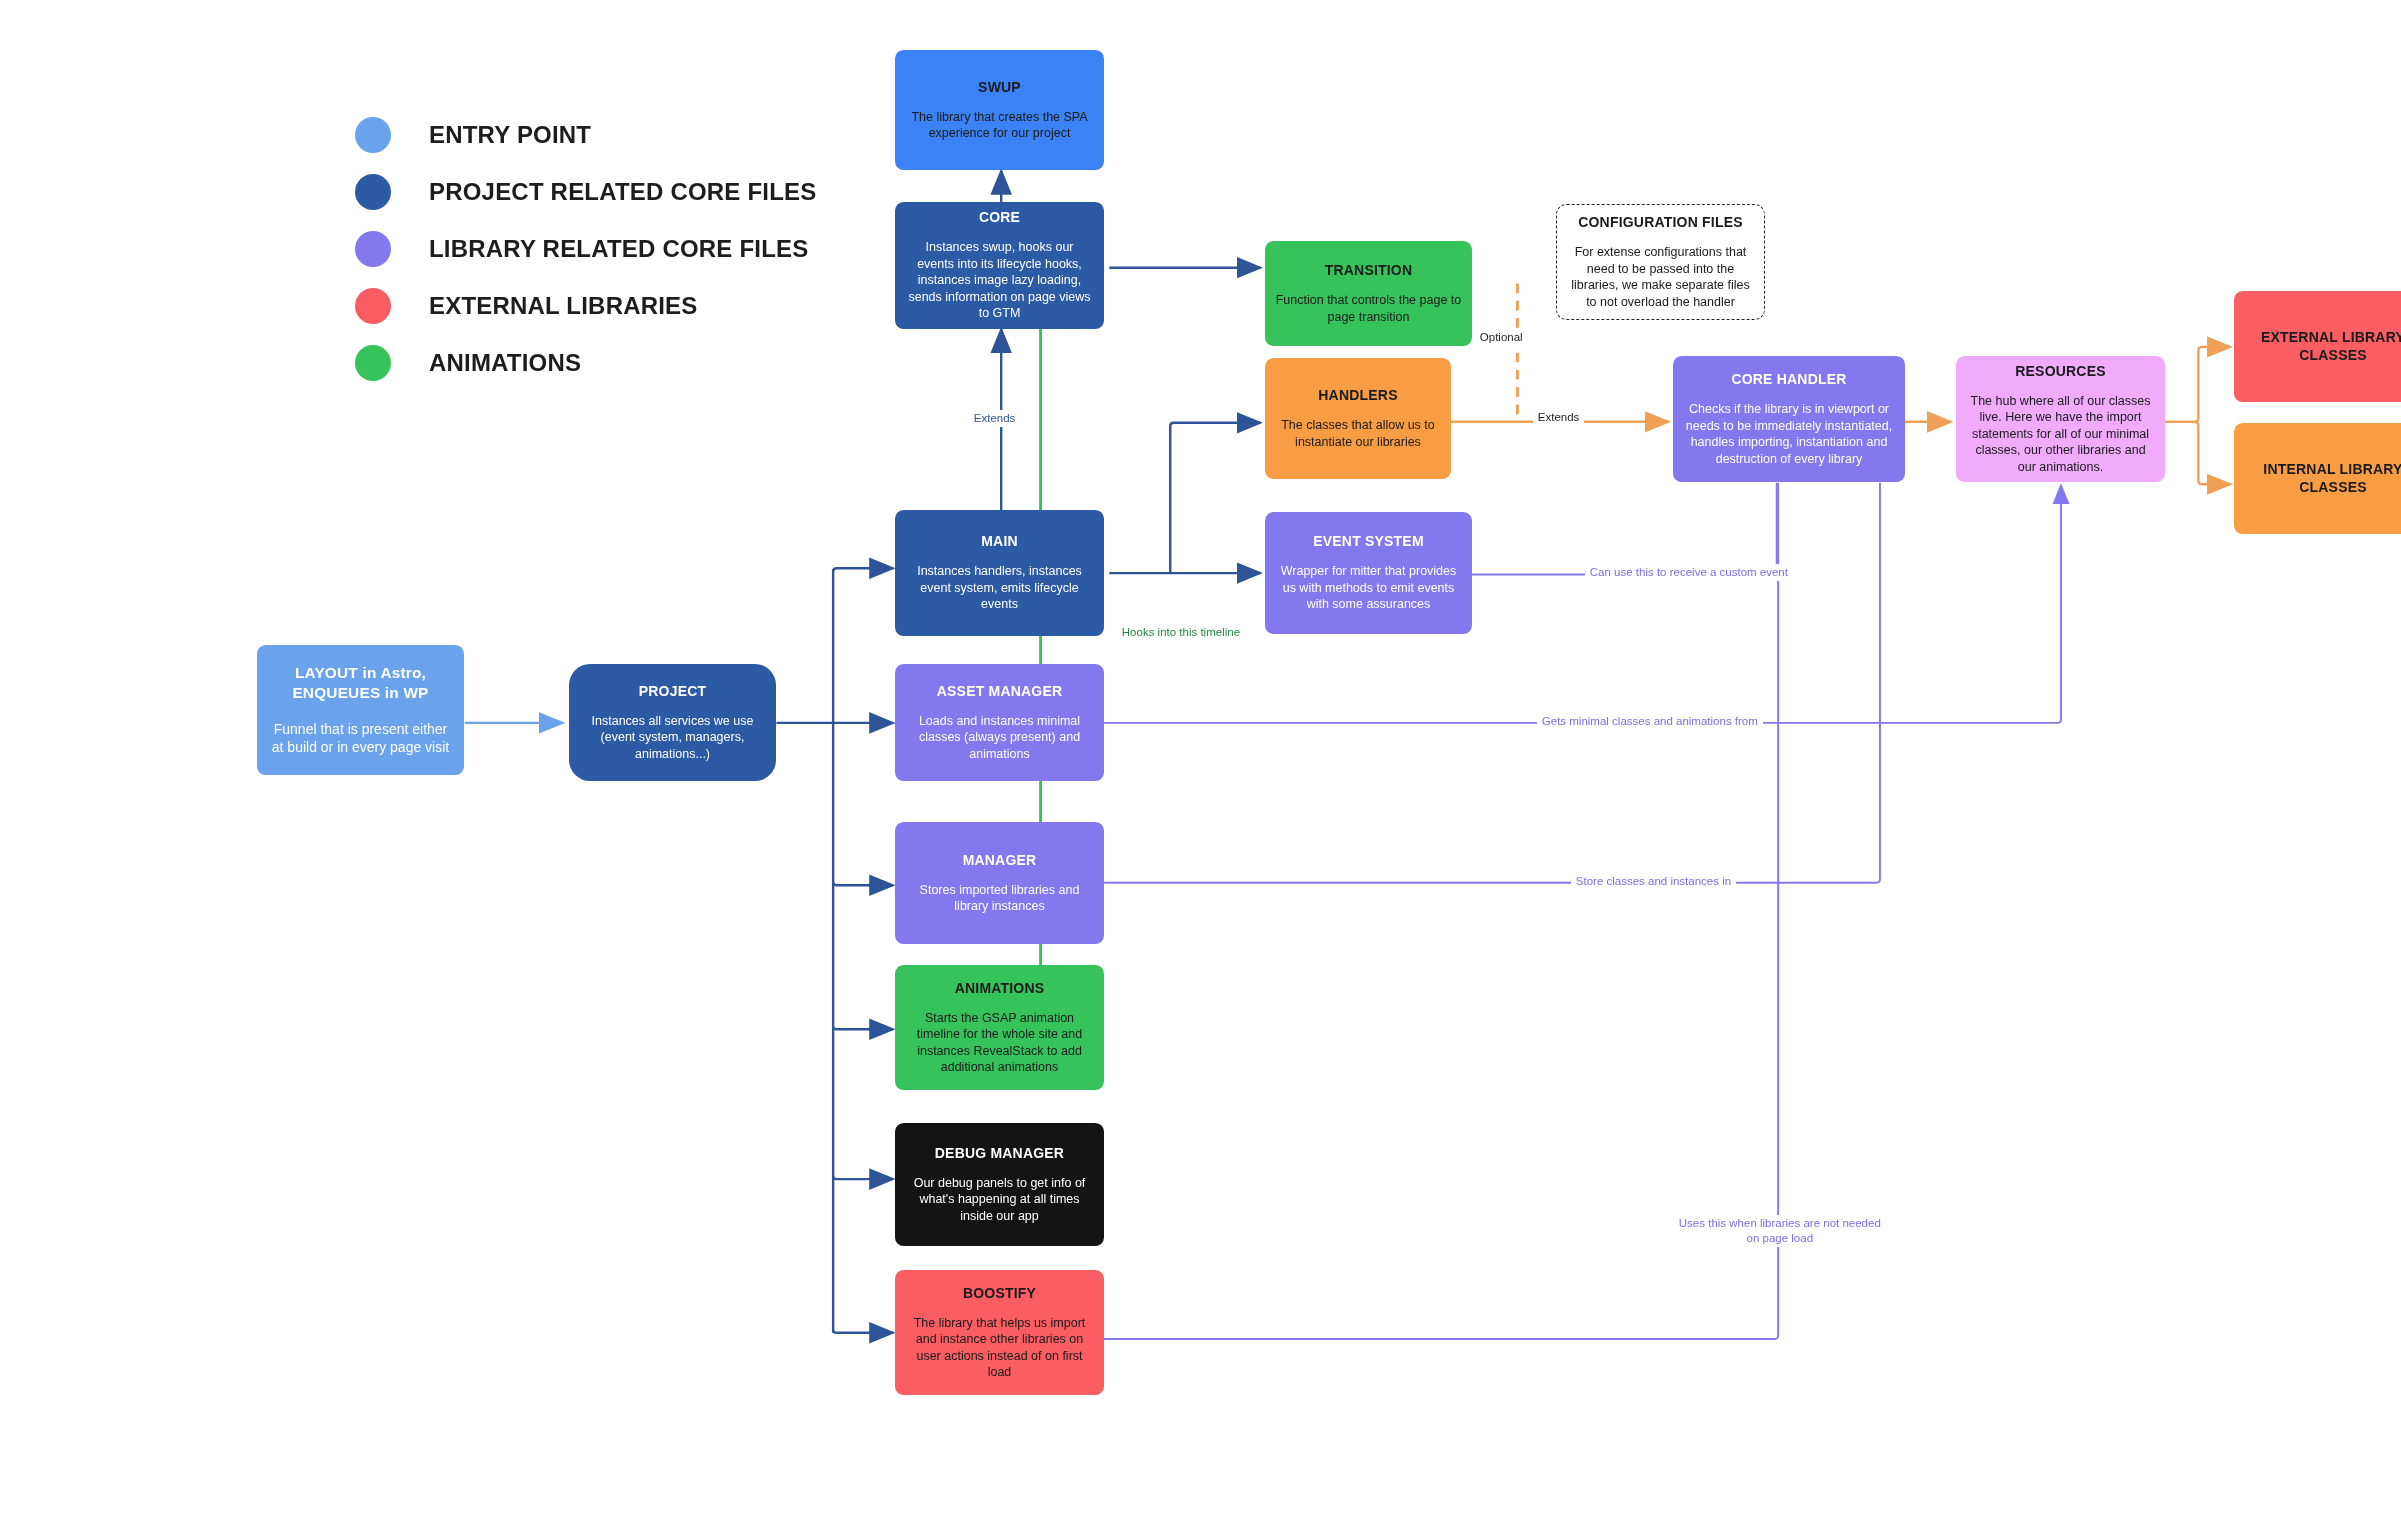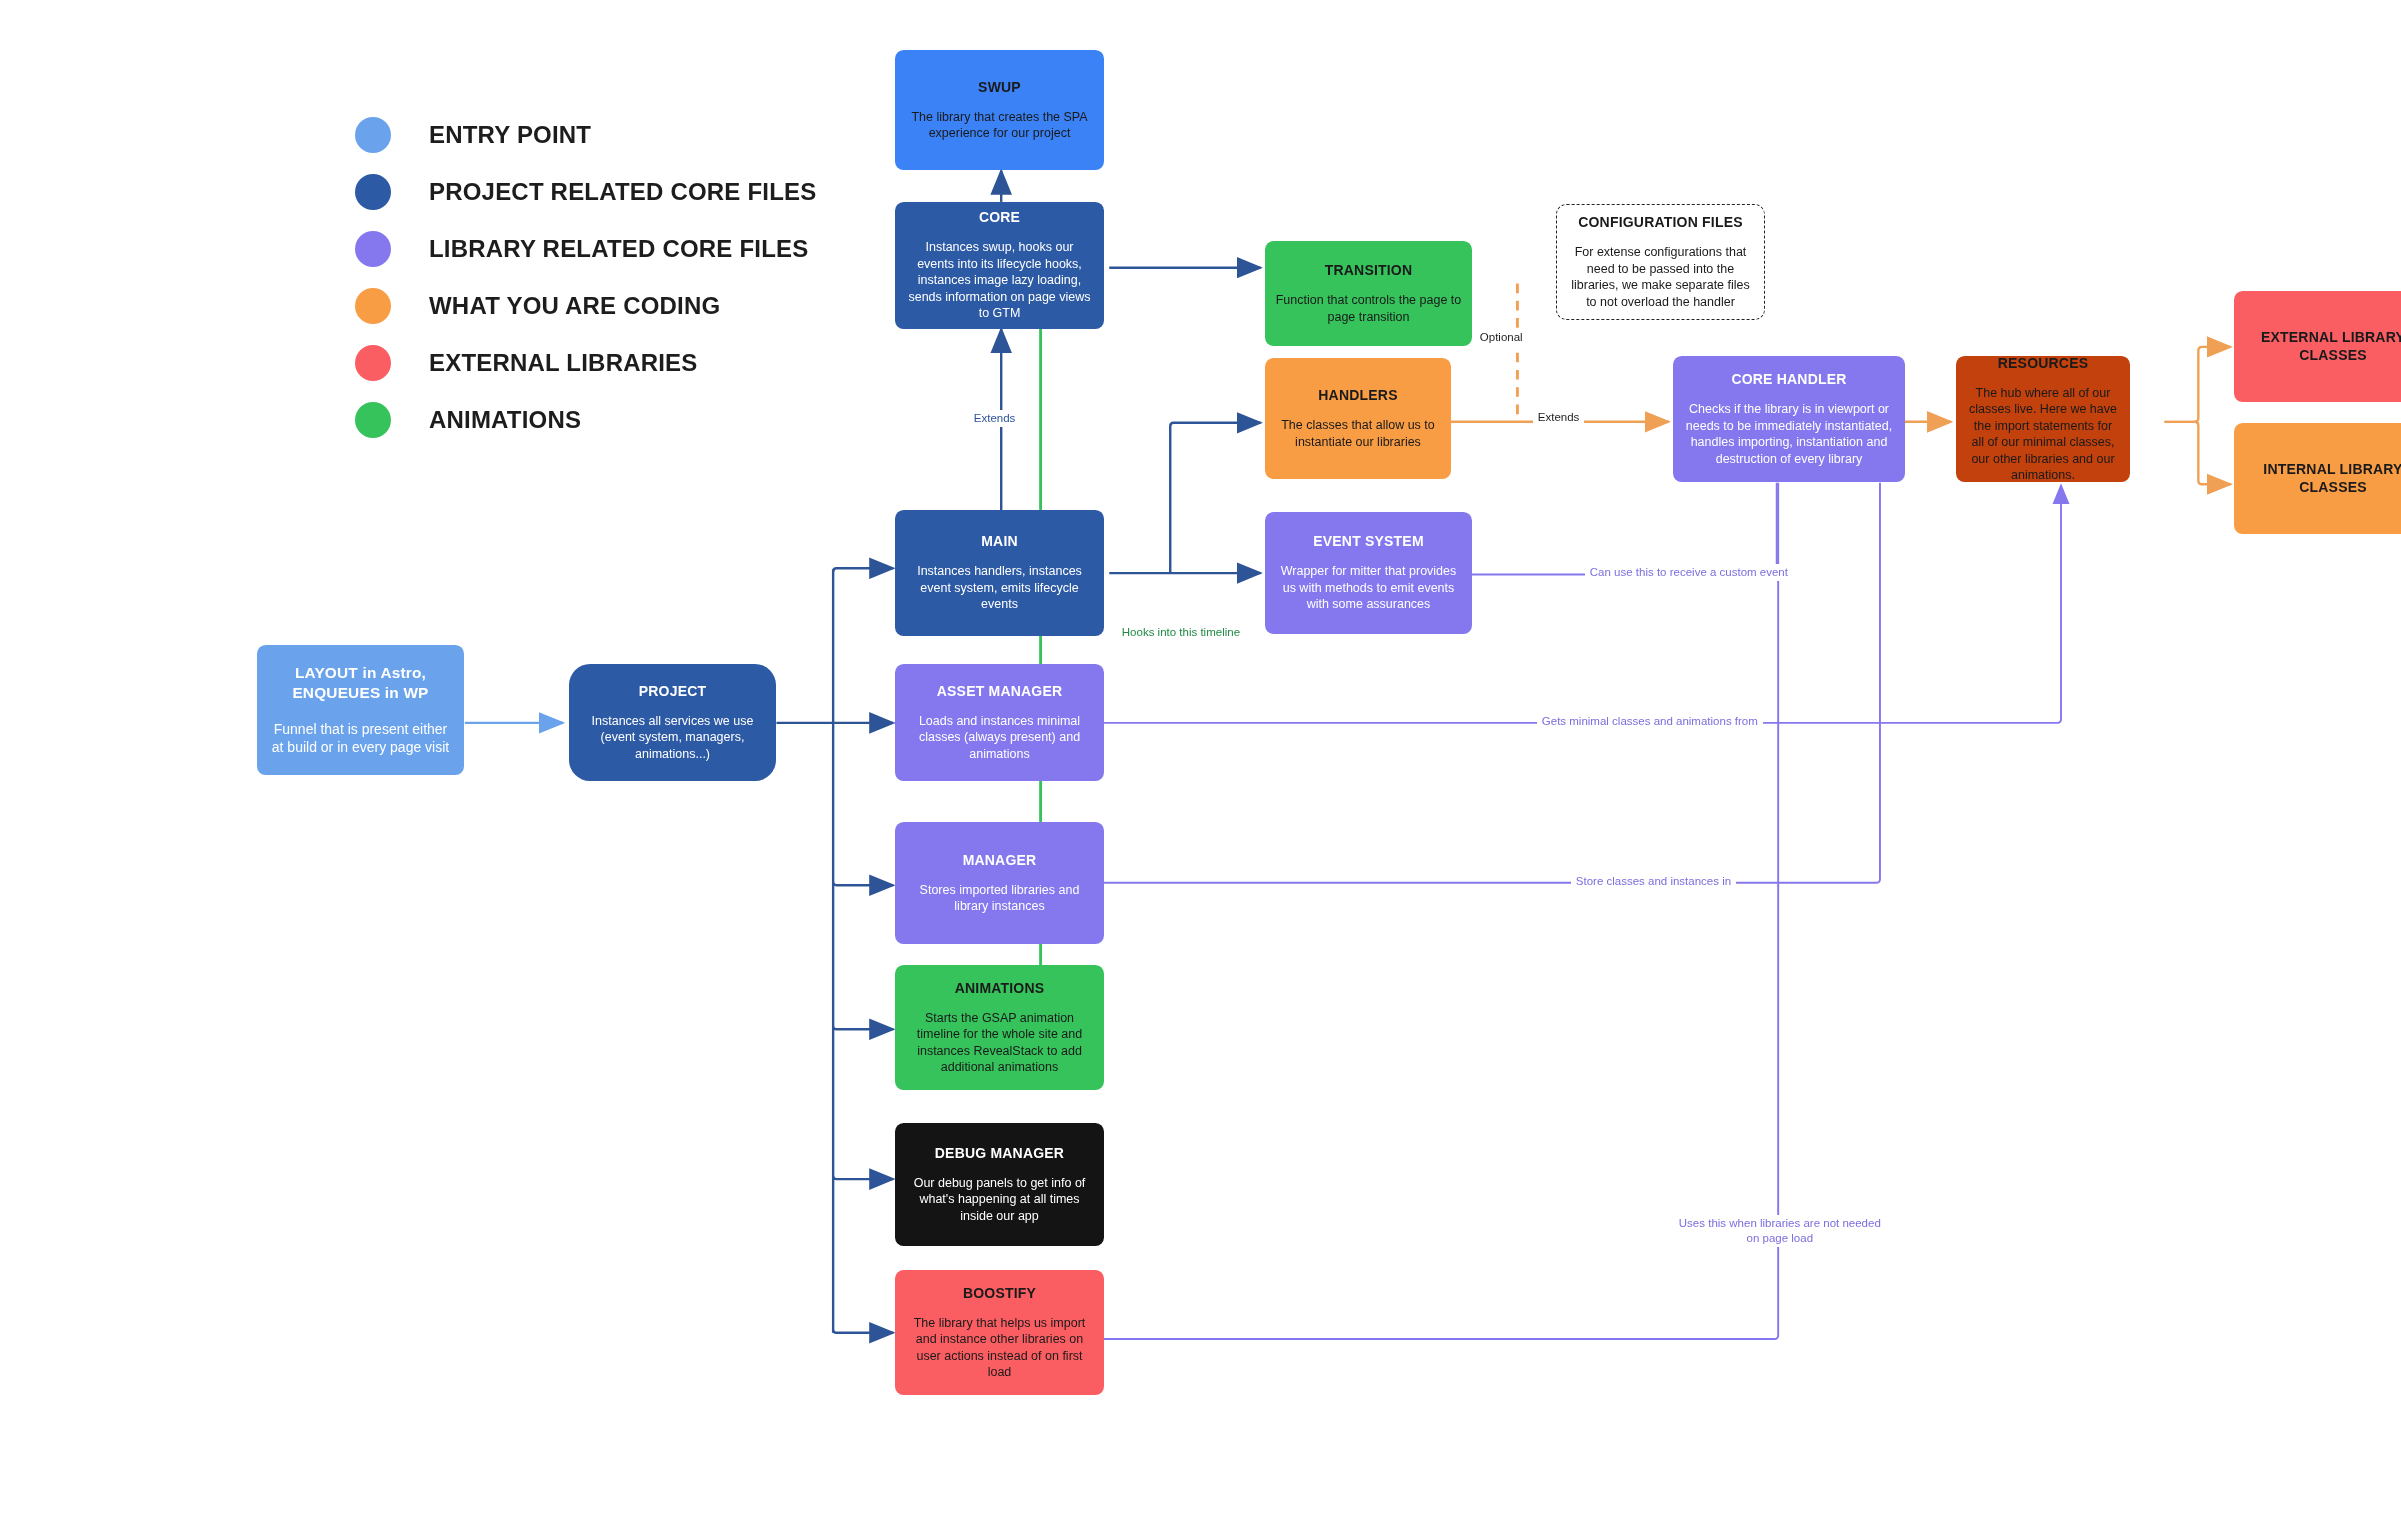--- a/index.html
+++ b/index.html
@@ -127,24 +127,20 @@
   </div>
   <div class="legend-row">
     <span class="legend-dot" style="background:#2d5aa4"></span>
     <span class="legend-label">PROJECT RELATED CORE FILES</span>
   </div>
   <div class="legend-row">
     <span class="legend-dot" style="background:#8578ee"></span>
     <span class="legend-label">LIBRARY RELATED CORE FILES</span>
   </div>
   <div class="legend-row">
-    <span class="legend-dot" style="background:#f99d45"></span>
-    <span class="legend-label">WHAT YOU ARE CODING</span>
-  </div>
-  <div class="legend-row">
     <span class="legend-dot" style="background:#fa5e63"></span>
     <span class="legend-label">EXTERNAL LIBRARIES</span>
   </div>
   <div class="legend-row">
     <span class="legend-dot" style="background:#36c35c"></span>
     <span class="legend-label">ANIMATIONS</span>
   </div>
 </div>
 
 <div class="node entry light-text" style="left:257px;top:645px;width:207px;height:130px;background:#6aa3ec;">
@@ -215,21 +211,21 @@
 <div class="node dashed dark-text" style="left:1556px;top:204px;width:209px;height:116px;">
   <div class="n-title">CONFIGURATION FILES</div>
   <div class="n-desc">For extense configurations that need to be passed into the libraries, we make separate files to not overload the handler</div>
 </div>
 
 <div class="node light-text" style="left:1673px;top:356px;width:232px;height:126px;background:#8578ee;">
   <div class="n-title">CORE HANDLER</div>
   <div class="n-desc">Checks if the library is in viewport or needs to be immediately instantiated, handles importing, instantiation and destruction of every library</div>
 </div>
 
-<div class="node dark-text" style="left:1956px;top:356px;width:174px;height:126px;background:#c2410c;text-align:center;">
+<div class="node dark-text" style="left:1956px;top:356px;width:209px;height:126px;background:#f0abfc;text-align:center;">
   <div class="n-title">RESOURCES</div>
   <div class="n-desc">The hub where all of our classes live. Here we have the import statements for all of our minimal classes, our other libraries and our animations.</div>
 </div>
 
 <div class="node title-only dark-text" style="left:2234px;top:291px;width:198px;height:111px;background:#fa5e63;">
   <div class="n-title">EXTERNAL LIBRARY CLASSES</div>
 
 </div>
 
 <div class="node title-only dark-text" style="left:2234px;top:423px;width:198px;height:111px;background:#f99d45;">

